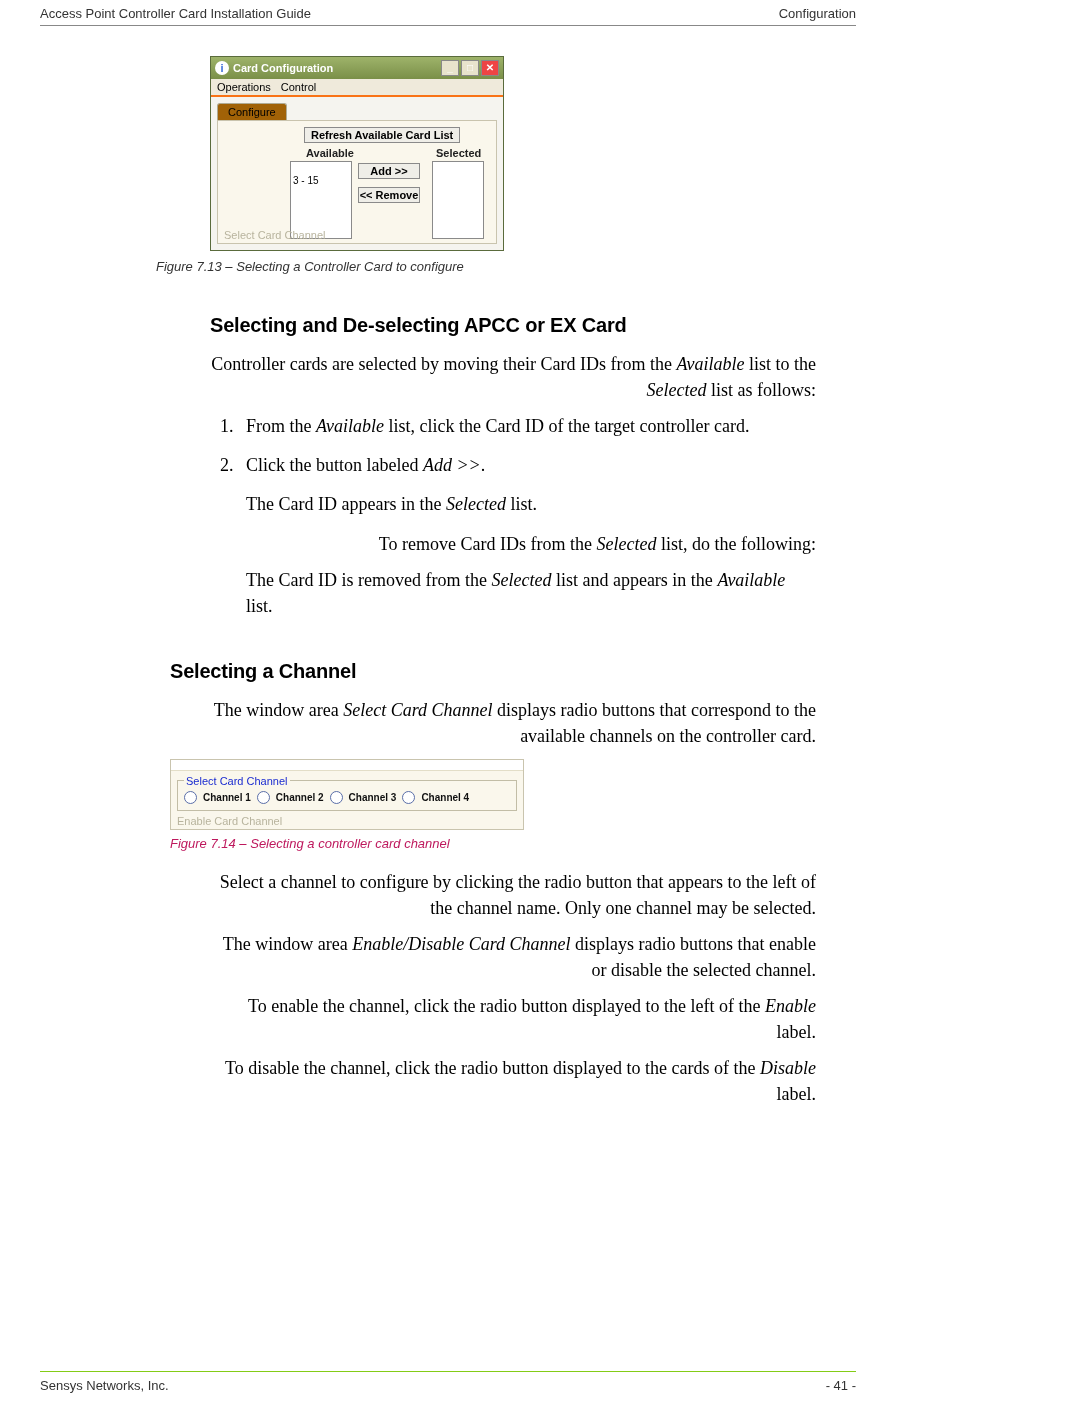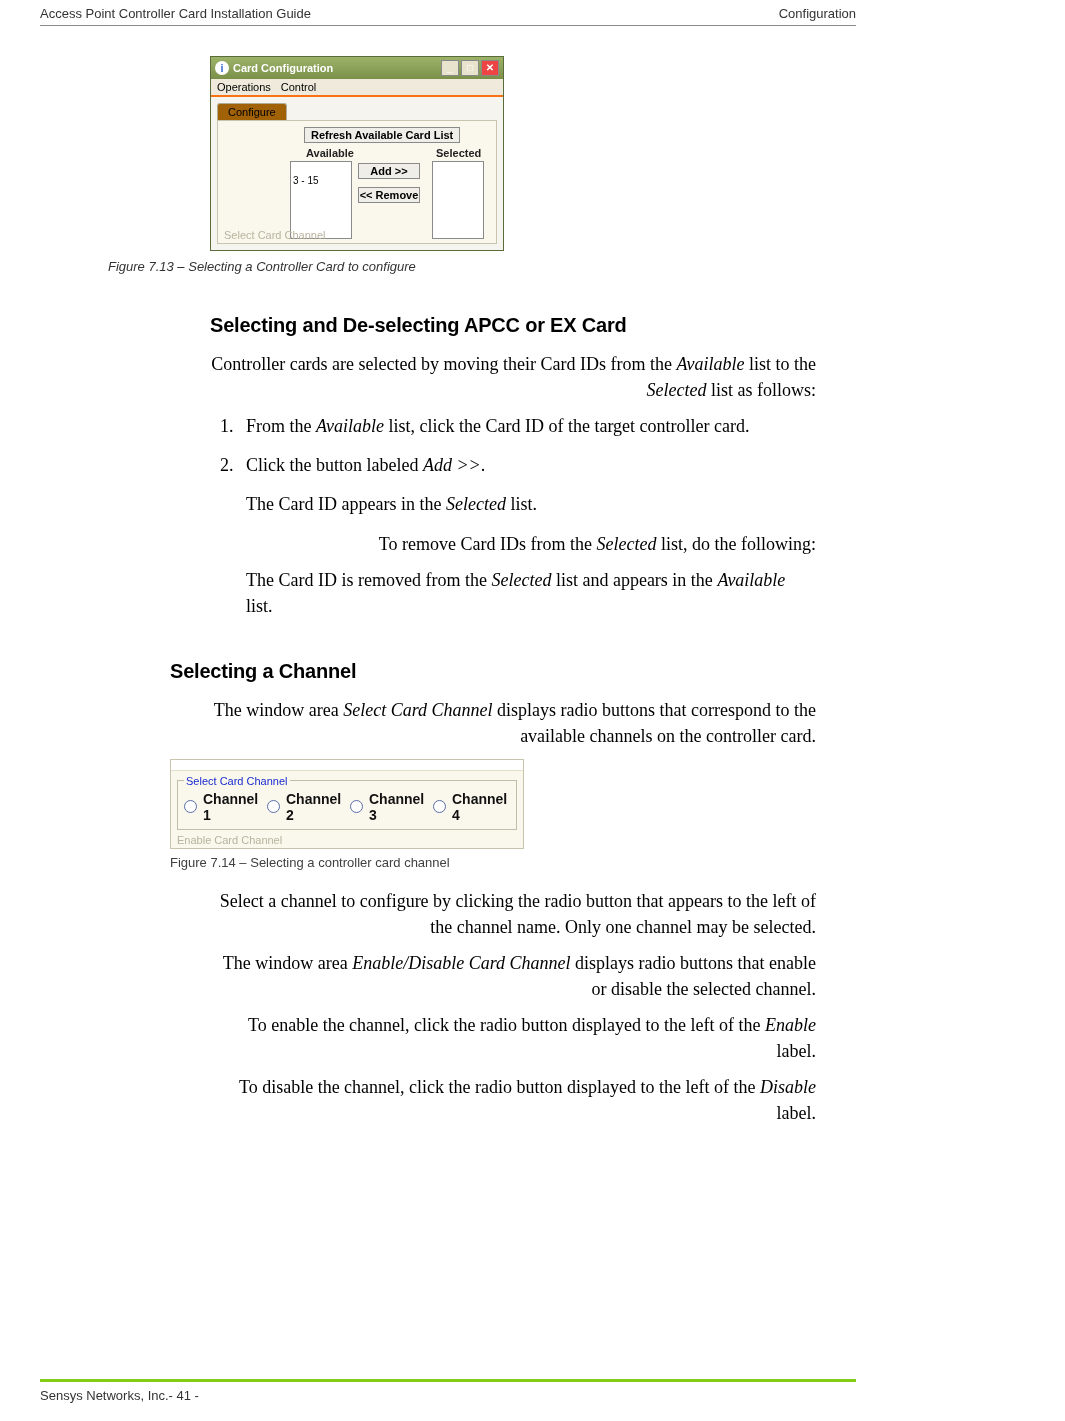--- a/index.html
+++ b/index.html
@@ -20,45 +20,45 @@
     display: flex;
     justify-content: space-between;
     font-family: Arial, Helvetica, sans-serif;
     font-size: 13px;
     color: #333;
     padding: 6px 0 4px 0;
     border-bottom: 1px solid #888;
   }
   .footer {
     position: absolute;
-    bottom: 18px;
+    bottom: 28px;
     left: 40px;
     right: 40px;
     display: flex;
-    justify-content: flex-start;
+    justify-content: space-between;
     font-family: Arial, Helvetica, sans-serif;
     font-size: 13px;
     color: #333;
-    border-top: 3px solid #84cc16;
+    border-top: 1px solid #84cc16;
     padding-top: 6px;
   }
   .content {
     padding-top: 30px;
   }
   .figure-block {
     margin-left: 170px;
     margin-bottom: 8px;
   }
   .figure-caption {
     font-family: Arial, Helvetica, sans-serif;
     font-style: italic;
     font-size: 13px;
     color: #333;
     margin-top: 6px;
-    margin-left: 68px;
+    margin-left: 116px;
   }
   .h3 {
     font-family: Arial, "Helvetica Neue", Helvetica, sans-serif;
     font-weight: bold;
     font-size: 20px;
     margin: 40px 0 14px 130px;
     letter-spacing: -0.2px;
   }
   .h3.sub {
     margin-left: 170px;
@@ -156,27 +156,27 @@
   .win2 {
     width:340px; border:1px solid #c9c4ae; background:#faf7ec;
     font-family: Tahoma, Arial, sans-serif; font-size:11px; padding:4px 6px 2px 6px;
     position:relative;
   }
   .win2 .topstrip { height:10px; background:#fff; margin:-4px -6px 4px -6px; border-bottom:1px solid #e3dec8; }
   .win2 fieldset {
     border:1px solid #c2bda6; margin:2px 0 0 0; padding:4px 6px 6px 6px;
   }
   .win2 legend { color:#1a2bd0; font-size:11px; padding:0 2px; }
-  .win2 .chrow { display:flex; gap:6px; align-items:center; font-size:14px; font-weight:bold; color:#111; }
+  .win2 .chrow { display:flex; gap:6px; align-items:center; font-size:10px; font-weight:bold; color:#111; }
   .win2 .radio {
     width:11px;height:11px;border:1px solid #5a6ea8;border-radius:50%;background:#fff;display:inline-block;flex-shrink:0;
   }
   .win2 .belowlbl { color:#b8b49e; font-size:11px; margin-top:4px; }
   .fig2-caption {
-    font-family: Arial, Helvetica, sans-serif; font-size:13px; color:#404040;
+    font-family: Arial, Helvetica, sans-serif; font-style: italic; font-size:13px; color:#be185d;
     margin:6px 0 0 130px;
   }
 </style>
 </head>
 <body>
 
 <div class="page">
   <div class="header">
     <span>Access Point Controller Card Installation Guide</span>
     <span>Configuration</span>
@@ -274,21 +274,21 @@
 
     <p class="body-p ind1" style="margin-top:18px;">Select a channel to configure by clicking the radio button that appears to the left of the channel name. Only one channel may be selected.</p>
 
     <p class="body-p ind1">
       <span>The window area </span><em>Enable/Disable Card Channel</em><span> displays radio buttons that enable or disable the selected channel.</span>
     </p>
     <p class="body-p ind1">
       <span>To enable the channel, click the radio button displayed to the left of the </span><em>Enable</em><span> label.</span>
     </p>
     <p class="body-p ind1">
-      <span>To disable the channel, click the radio button displayed to the left of the </span><em>Disable</em><span> label.</span>
+      <span>To disable the channel, click the radio button displayed to the cards of the </span><em>Disable</em><span> label.</span>
     </p>
 
   </div>
 
   <div class="footer">
     <span>Sensys Networks, Inc.</span>
     <span>- 41 -</span>
   </div>
 </div>
 

